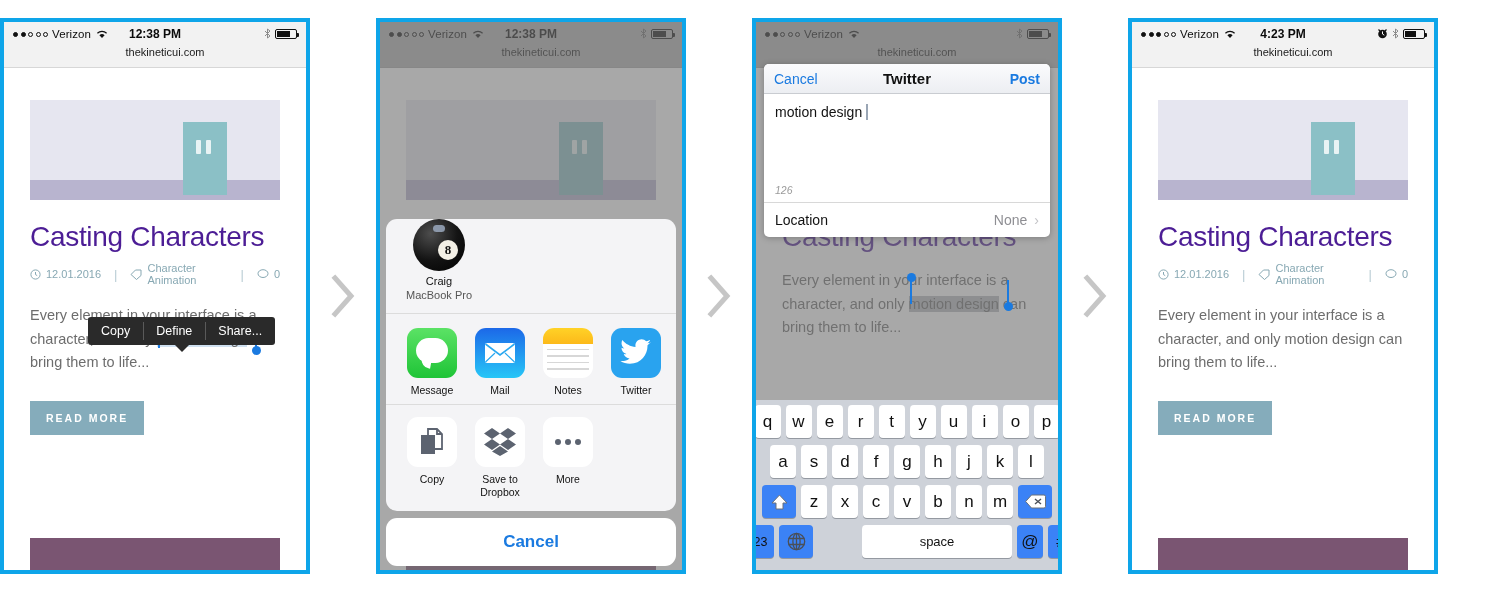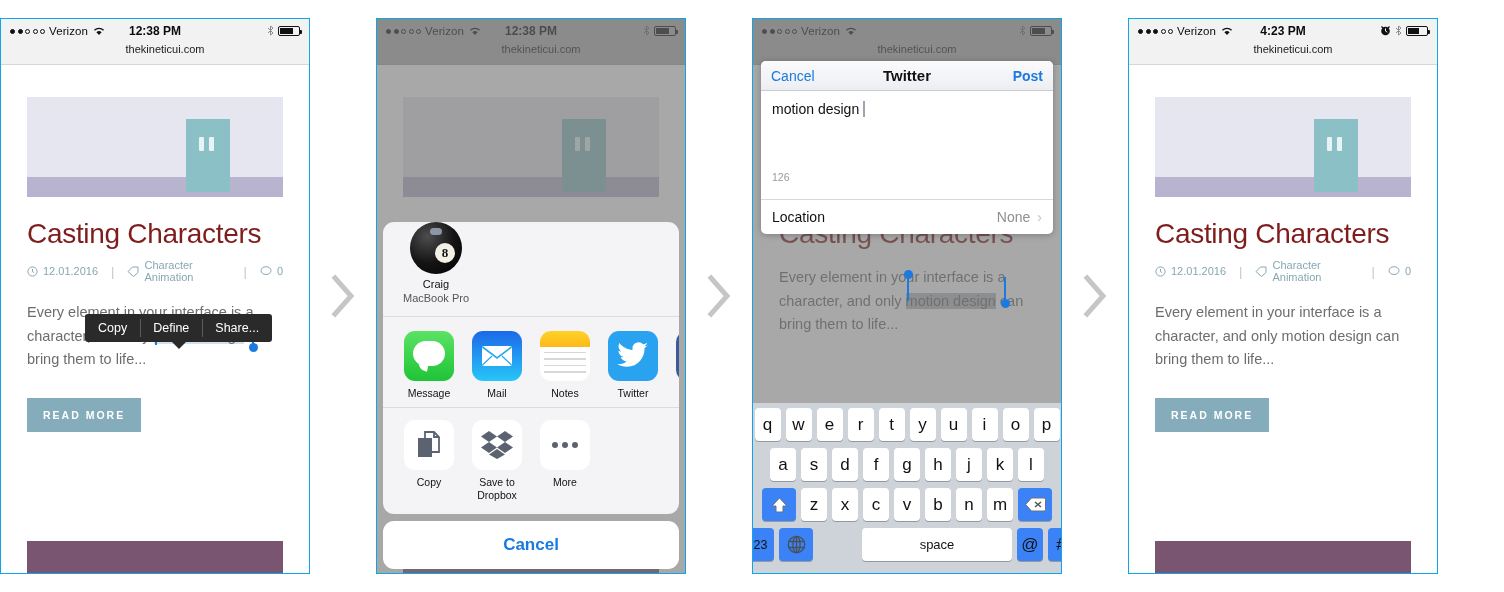--- a/index.html
+++ b/index.html
@@ -11,21 +11,21 @@
     position: relative;
   }
   .stage { position: relative; width: 1504px; height: 592px; display: flex; align-items: flex-start; }
 
   
   .phone {
     position: relative;
     width: 310px; height: 556px;
     margin-top: 18px;
     background: #ffffff;
-    border: 1px solid #0ea5e9;
+    border: 4px solid #0ea5e9;
     overflow: hidden;
     flex: 0 0 310px;
   }
   .phone-inner { position: relative; width: 100%; height: 100%; overflow: hidden; }
 
   
   .statusbar {
     height: 24px; background: #f2f2f2;
     display: flex; align-items: center;
     padding: 0 9px;
@@ -64,21 +64,21 @@
   .hero .door {
     position:absolute; right: 53px; top: 22px; width: 44px; bottom: 5px;
     background: #8bc0c6;
   }
   .hero .door .bar { position:absolute; top:18px; width:5px; height:14px; background:#e8f3f4; border-radius:1px; }
   .hero .door .bar.a { left: 13px; }
   .hero .door .bar.b { left: 23px; }
 
   .title {
     margin: 22px 26px 0 26px;
-    font-size: 28px; font-weight: 400; color: #7f1d1d;
+    font-size: 28px; font-weight: 400; color: #4c1d95;
     letter-spacing: -0.3px; line-height: 1.05;
   }
   .meta {
     margin: 11px 26px 0 26px;
     font-size: 11px; color: #87a8b3;
     display: flex; align-items: center; gap: 13px;
   }
   .meta .sep { color: #b9cdd4; font-size: 13px; }
   .meta .mi { display:flex; align-items:center; gap:5px; }
   .meta svg { display:block; }
@@ -183,21 +183,21 @@
     height:30px; display:flex; align-items:center; padding:0 10px;
     background: linear-gradient(180deg,#fbfbfd 0%,#eceef2 100%);
     border-bottom:1px solid #c9ccd1; position:relative;
   }
   .tw-nav .ttl { position:absolute; left:0; right:0; text-align:center; font-size:15px; font-weight:bold; color:#111; }
   .tw-nav .lnk { font-size:14px; color:#1a7ae0; position:relative; z-index:2; }
   .tw-nav .lnk.post { margin-left:auto; font-weight:bold; }
   .tw-body { height:108px; padding:9px 11px 0; position:relative; background:#fff; }
   .tw-text { font-size:14px; color:#111; display:inline; }
   .tw-caret { display:inline-block; width:1.5px; height:16px; background:#9aa6b5; vertical-align:-3px; margin-left:4px; }
-  .tw-count { position:absolute; left:11px; bottom:16px; font-size:10.5px; color:#9a9a9a; }
+  .tw-count { position:absolute; left:11px; bottom:6px; font-size:10.5px; color:#9a9a9a;font-style:italic; }
   .tw-loc { border-top:1px solid #d8d8d8; display:flex; align-items:center; padding:9px 11px; font-size:14px; color:#111; }
   .tw-loc .val { margin-left:auto; color:#8e8e93; }
   .tw-loc .chev { margin-left:7px; color:#c3c3c7; font-size:14px; }
 
   
   .kb { position:absolute; left:0; right:0; bottom:0; height:170px; background:#ced2d9; z-index:7; padding:5px 3px 4px; }
   .kb .row { display:flex; justify-content:center; margin-bottom:7px; gap:5px; }
   .key {
     background:#ffffff; border-radius:4px; height:33px; min-width:26px;
     display:flex; align-items:center; justify-content:center;

